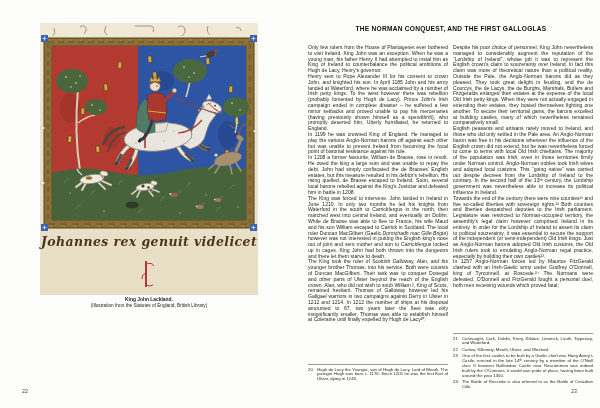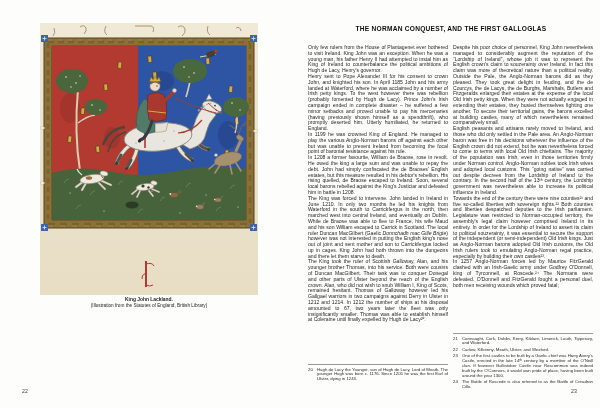--- a/index.html
+++ b/index.html
@@ -324,20 +324,21 @@
             <path d="M109.5 58.5 l1.6 -4.6 2 2.8 2 -3.6 2 3.6 2 -2.8 1.6 4.6 z" fill="#d8ab3f" stroke="#7a5a14" stroke-width=".4"></path>
           </g>
         </g>
 
         <g stroke="#b33a34" fill="none">
           <path d="M106 238 v26" stroke-width="2"></path>
           <path d="M106 241 q6 -2 8 2 M106 250 q-5 2 -4 6 M106 262 q4 2 7 0" stroke-width="1"></path>
         </g>
       </svg>
 
+      <div class="script-line">Johannes rex genuit videlicet</div>
     </figure>
 
     <div class="caption">
       <div class="cap-title">King John Lackland.</div>
       <div class="cap-src">(Illustration from the Statutes of England, British Library)</div>
     </div>
 
     <div class="pagenum pn-left">22</div>
   </section>
 

